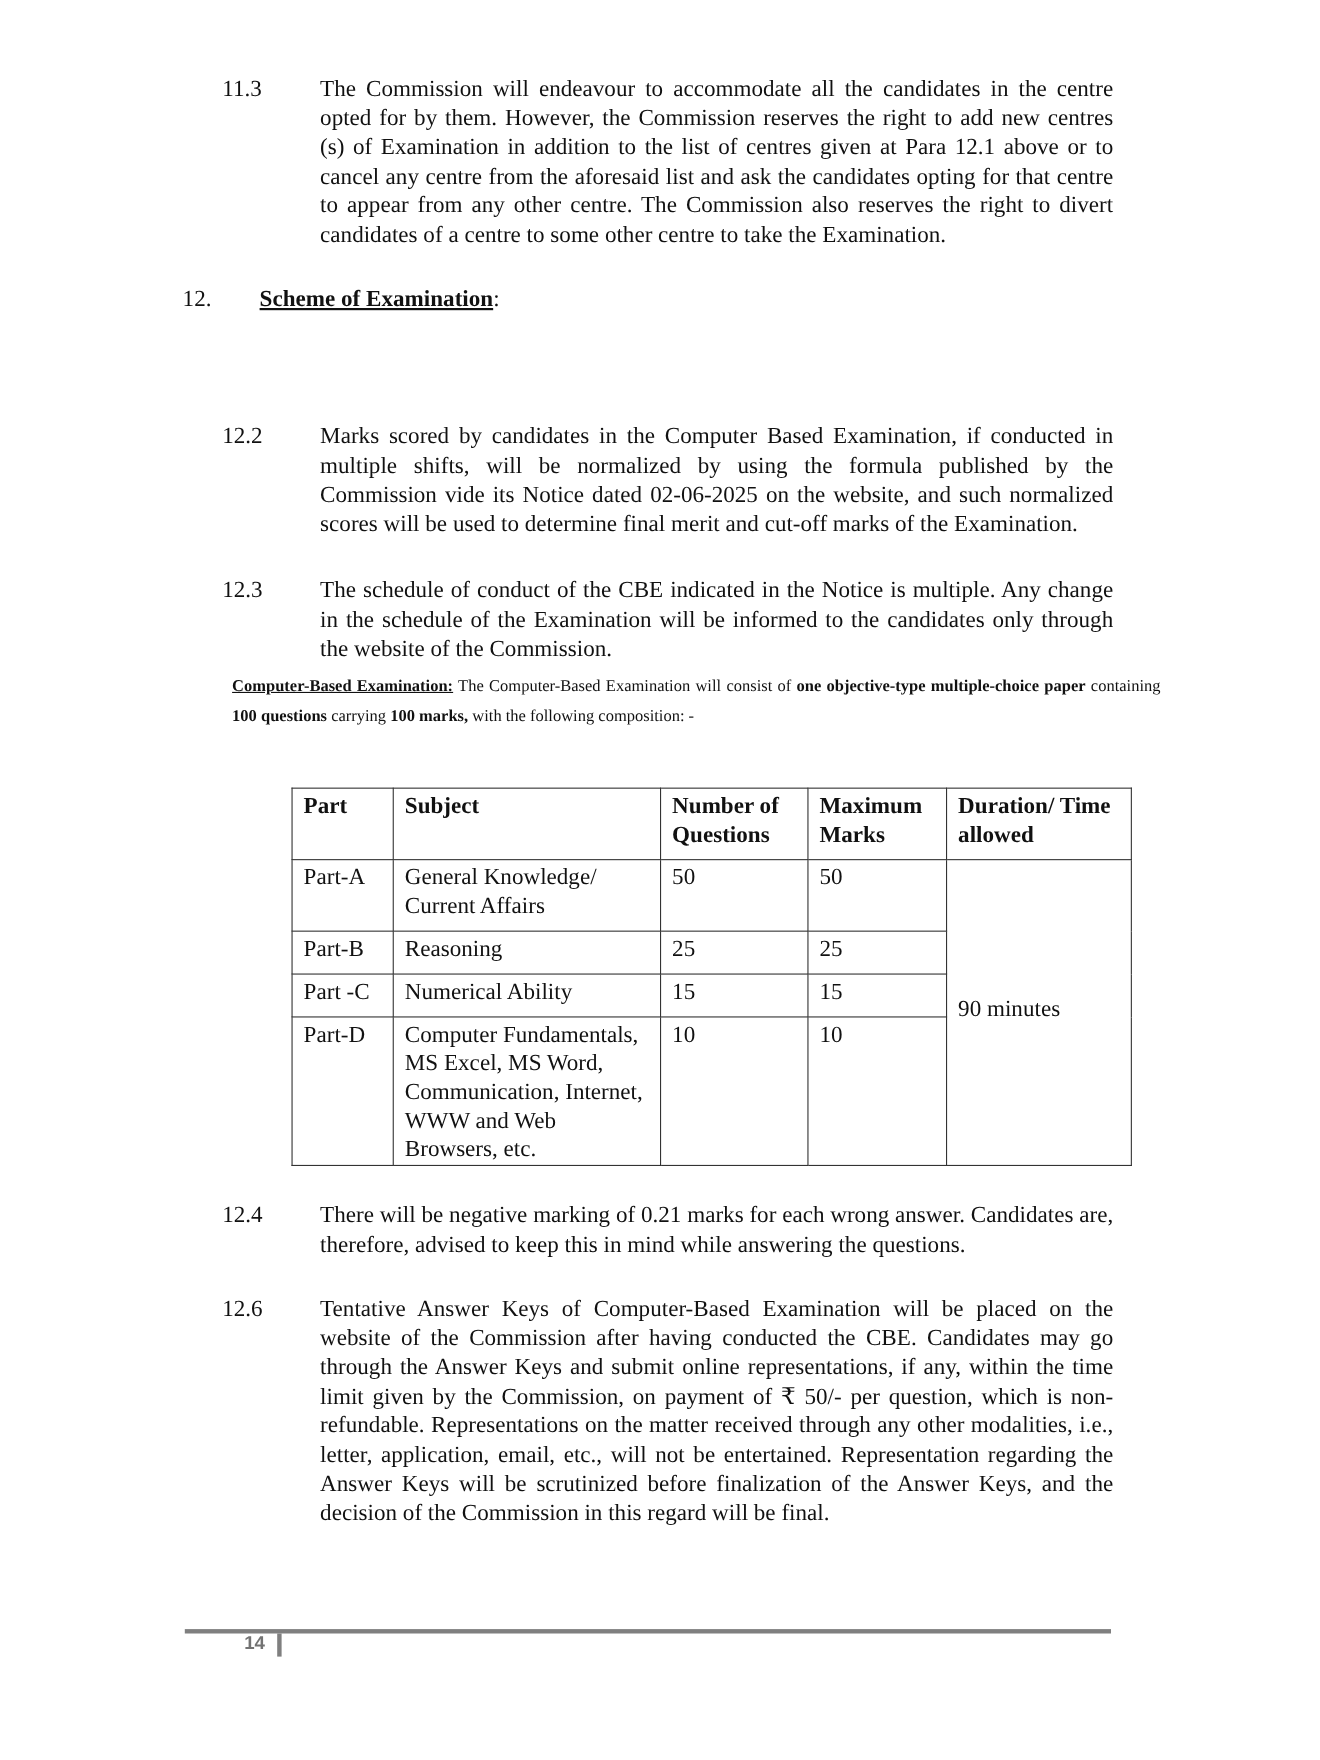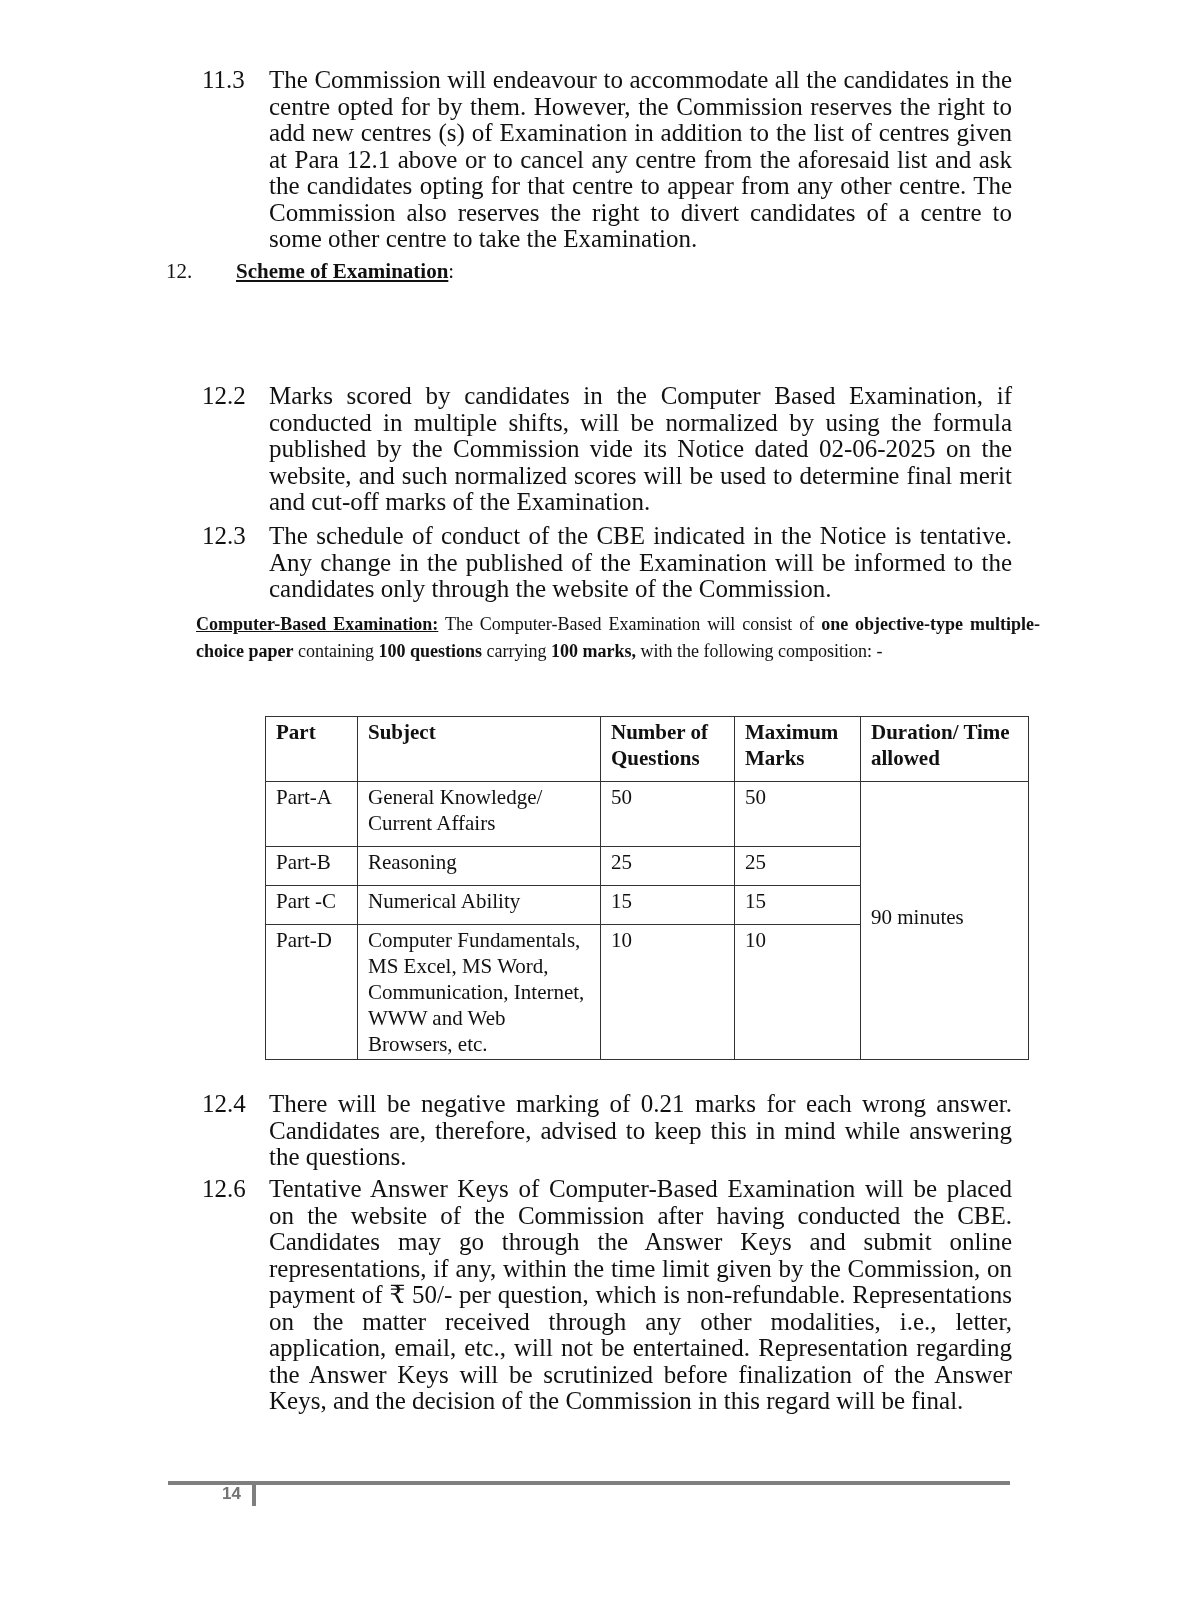--- a/index.html
+++ b/index.html
@@ -1,25 +1,25 @@
 <!DOCTYPE html>
 <html><head>
 <meta charset="utf-8">
 <style>
   html, body { margin: 0; padding: 0; background: #ffffff; }
   body { width: 1200px; height: 1600px; position: relative; overflow: hidden;
          font-family: "Liberation Serif", "DejaVu Serif", serif; color: #111; }
   .page { position: absolute; left: 0; top: 0; width: 1200px; height: 1600px; }
-  .para { position: absolute; left: 202px; width: 810px; font-size: 25px; line-height: 26.5px; }
+  .para { position: absolute; left: 202px; width: 810px; font-size: 21px; line-height: 26.5px; }
   .para .num { position: absolute; left: 0; top: 0; width: 60px; }
-  .para .txt { margin-left: 67px; text-align: justify; }
+  .para .txt { margin-left: 89px; text-align: justify; }
   .sec { position: absolute; left: 166px; font-size: 21px; line-height: 26px; }
   .sec .num { display: inline-block; width: 70px; }
   .sec .title { font-weight: bold; text-decoration: underline; }
-  .cbe { position: absolute; left: 196px; width: 844px; font-size: 18px; line-height: 26.5px; text-align: justify; }
+  .cbe { position: absolute; left: 211px; width: 844px; font-size: 15px; line-height: 26.5px; text-align: justify; }
   .cbe b { font-weight: bold; }
   .cbe .u { text-decoration: underline; font-weight: bold; }
   table.comp { position: absolute; left: 265px; top: 716px; border-collapse: collapse;
                font-size: 21px; line-height: 26px; }
   table.comp td, table.comp th { border: 1.5px solid #333; vertical-align: top;
                padding: 2px 10px 10px 10px; text-align: left; }
   table.comp th { font-weight: bold; }
   table.comp td.dur { vertical-align: middle; }
   .footer-line { position: absolute; left: 168px; top: 1481px; width: 842px; height: 4px; background: #7f7f7f; }
   .footer-sep { position: absolute; left: 252px; top: 1485px; width: 4px; height: 21px; background: #7f7f7f; }
@@ -41,21 +41,21 @@
   </div>
 
 
   <div class="para" style="top:383px;">
     <span class="num">12.2</span>
     <div class="txt">Marks scored by candidates in the Computer Based Examination, if conducted in multiple shifts, will be normalized by using the formula published by the Commission vide its Notice dated 02-06-2025 on the website, and such normalized scores will be used to determine final merit and cut-off marks of the Examination.</div>
   </div>
 
   <div class="para" style="top:523px;">
     <span class="num">12.3</span>
-    <div class="txt">The schedule of conduct of the CBE indicated in the Notice is tentative. Any change in the published of the Examination will be informed to the candidates only through the website of the Commission.</div>
+    <div class="txt">The schedule of conduct of the CBE indicated in the Notice is multiple. Any change in the schedule of the Examination will be informed to the candidates only through the website of the Commission.</div>
   </div>
 
   <div class="cbe" style="top:611px;">
     <span class="u">Computer-Based Examination:</span><span> The Computer-Based Examination will consist of </span><b>one objective-type multiple-choice paper</b><span> containing </span><b>100 questions</b><span> carrying </span><b>100 marks,</b><span> with the following composition: -</span>
   </div>
 
   <table class="comp">
     <tbody>
         <tr>
       <th style="width:71px;">Part</th>

